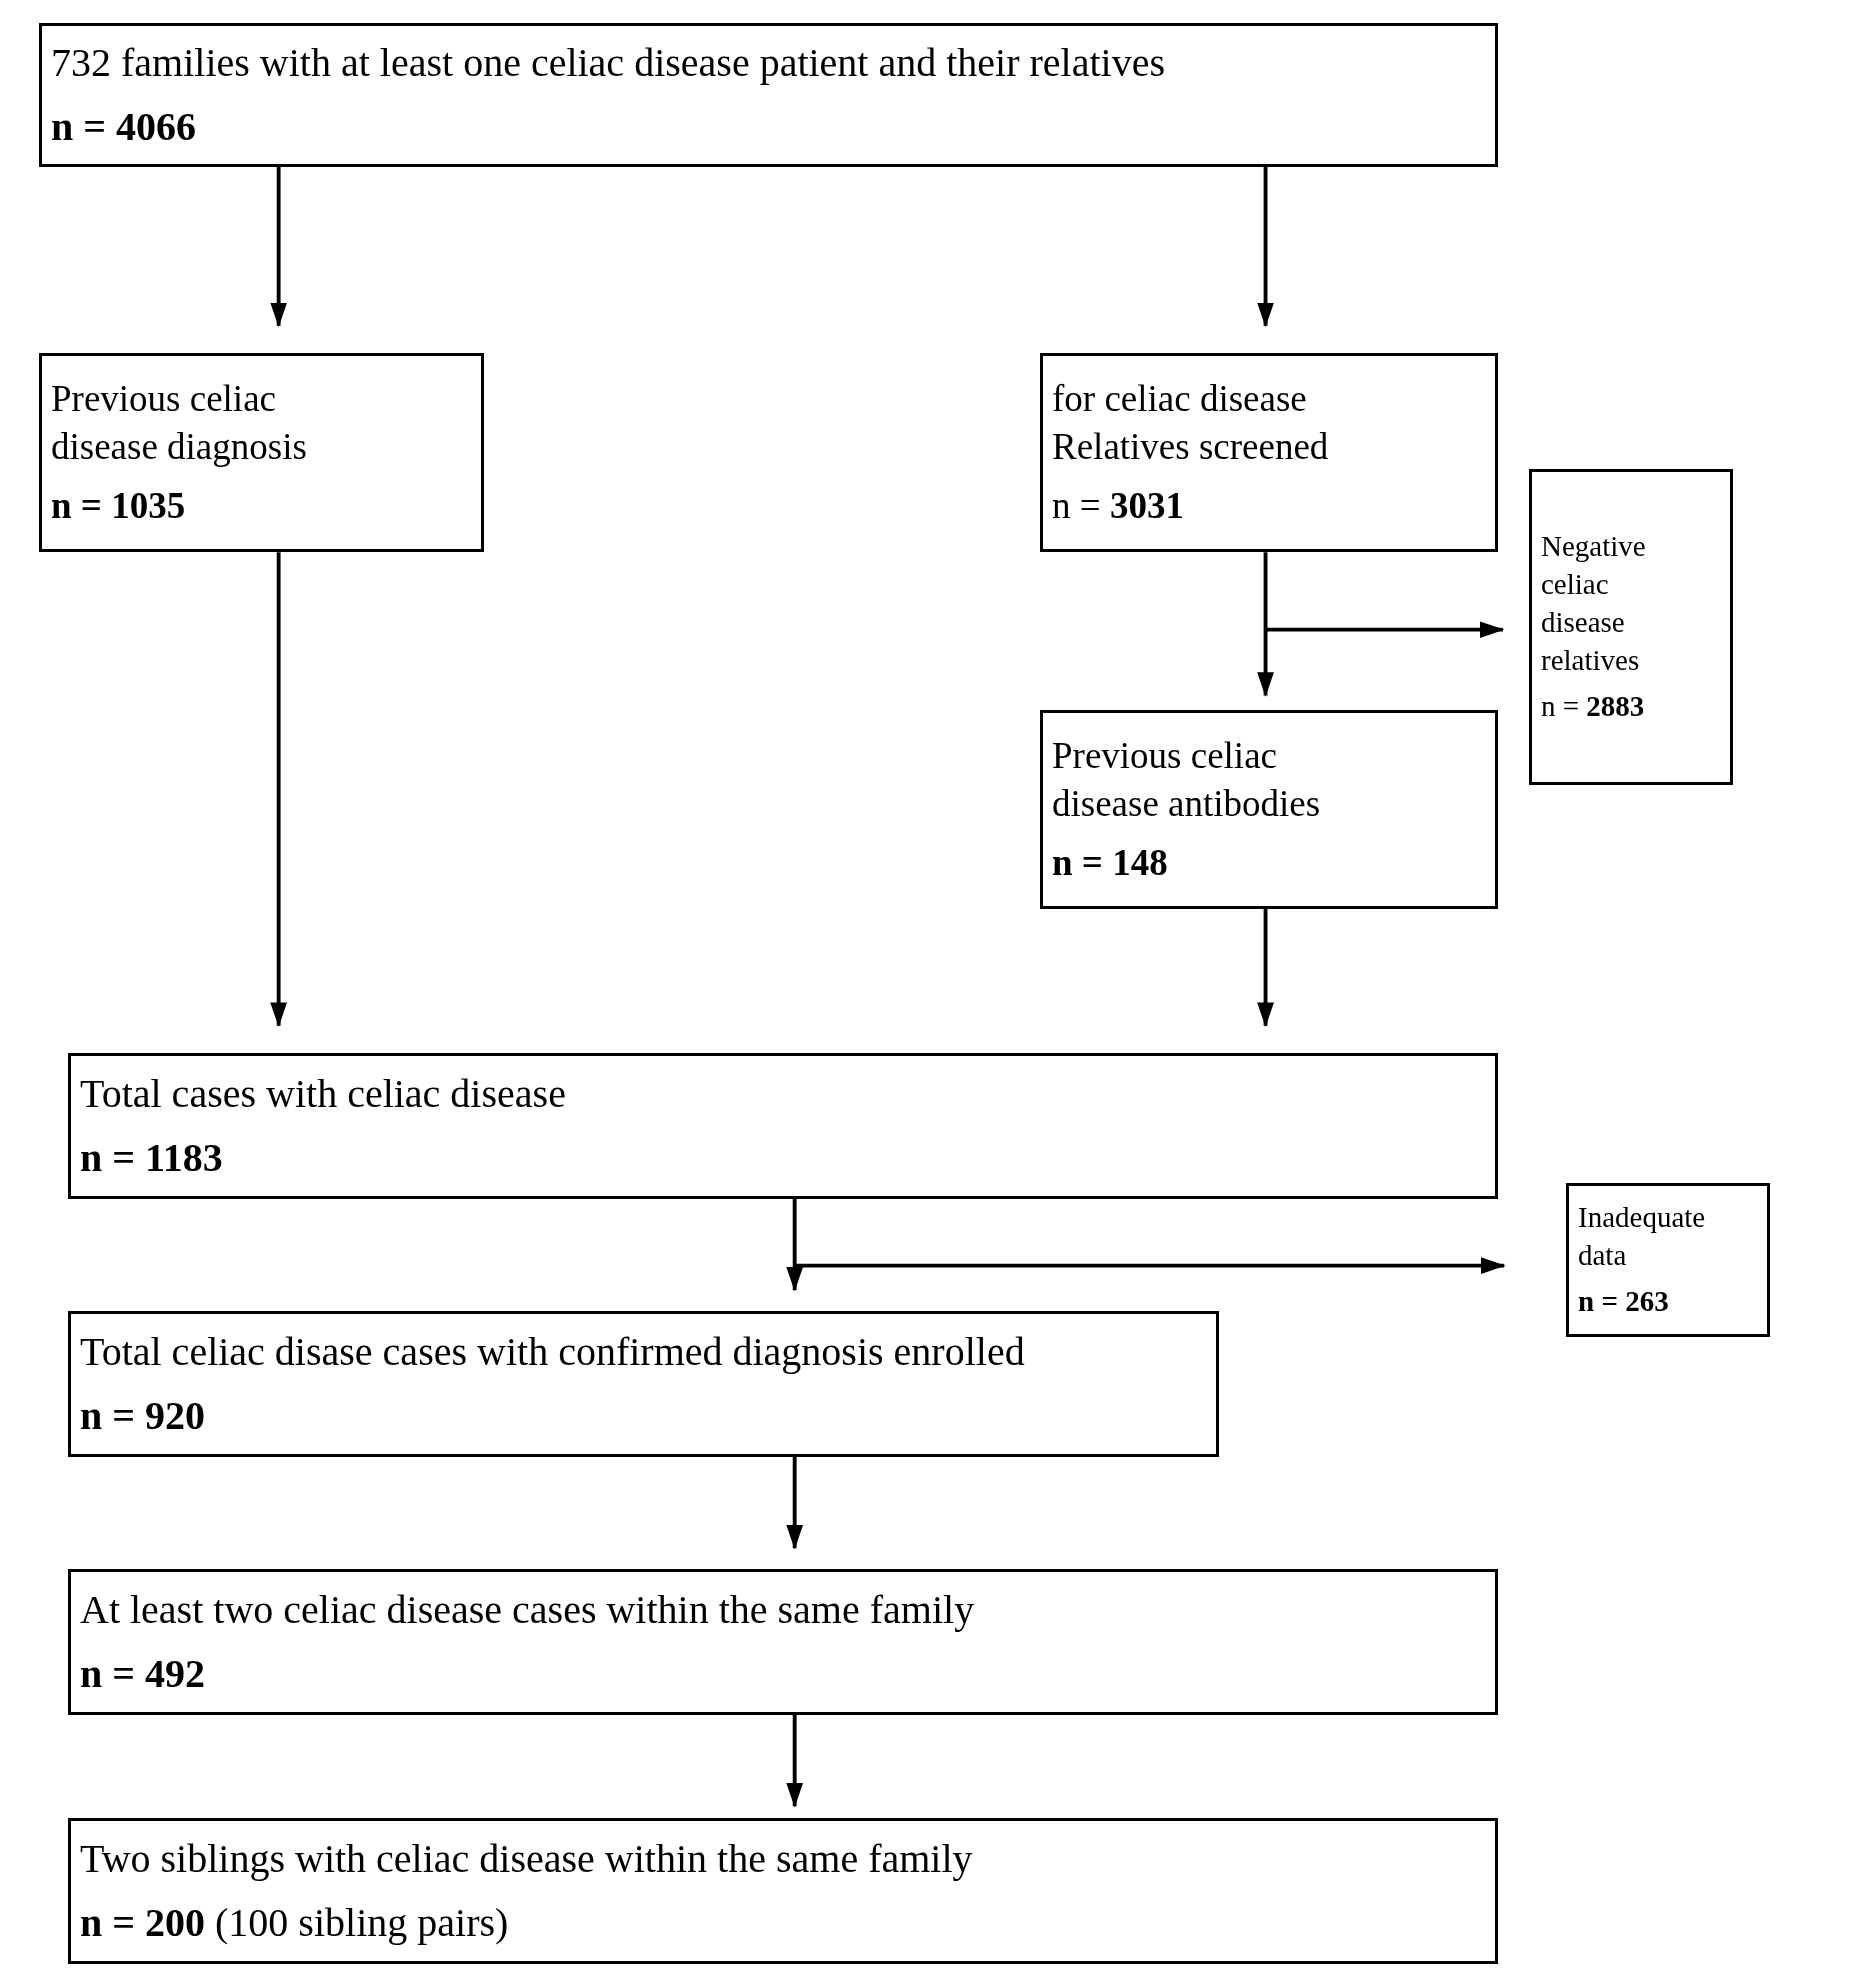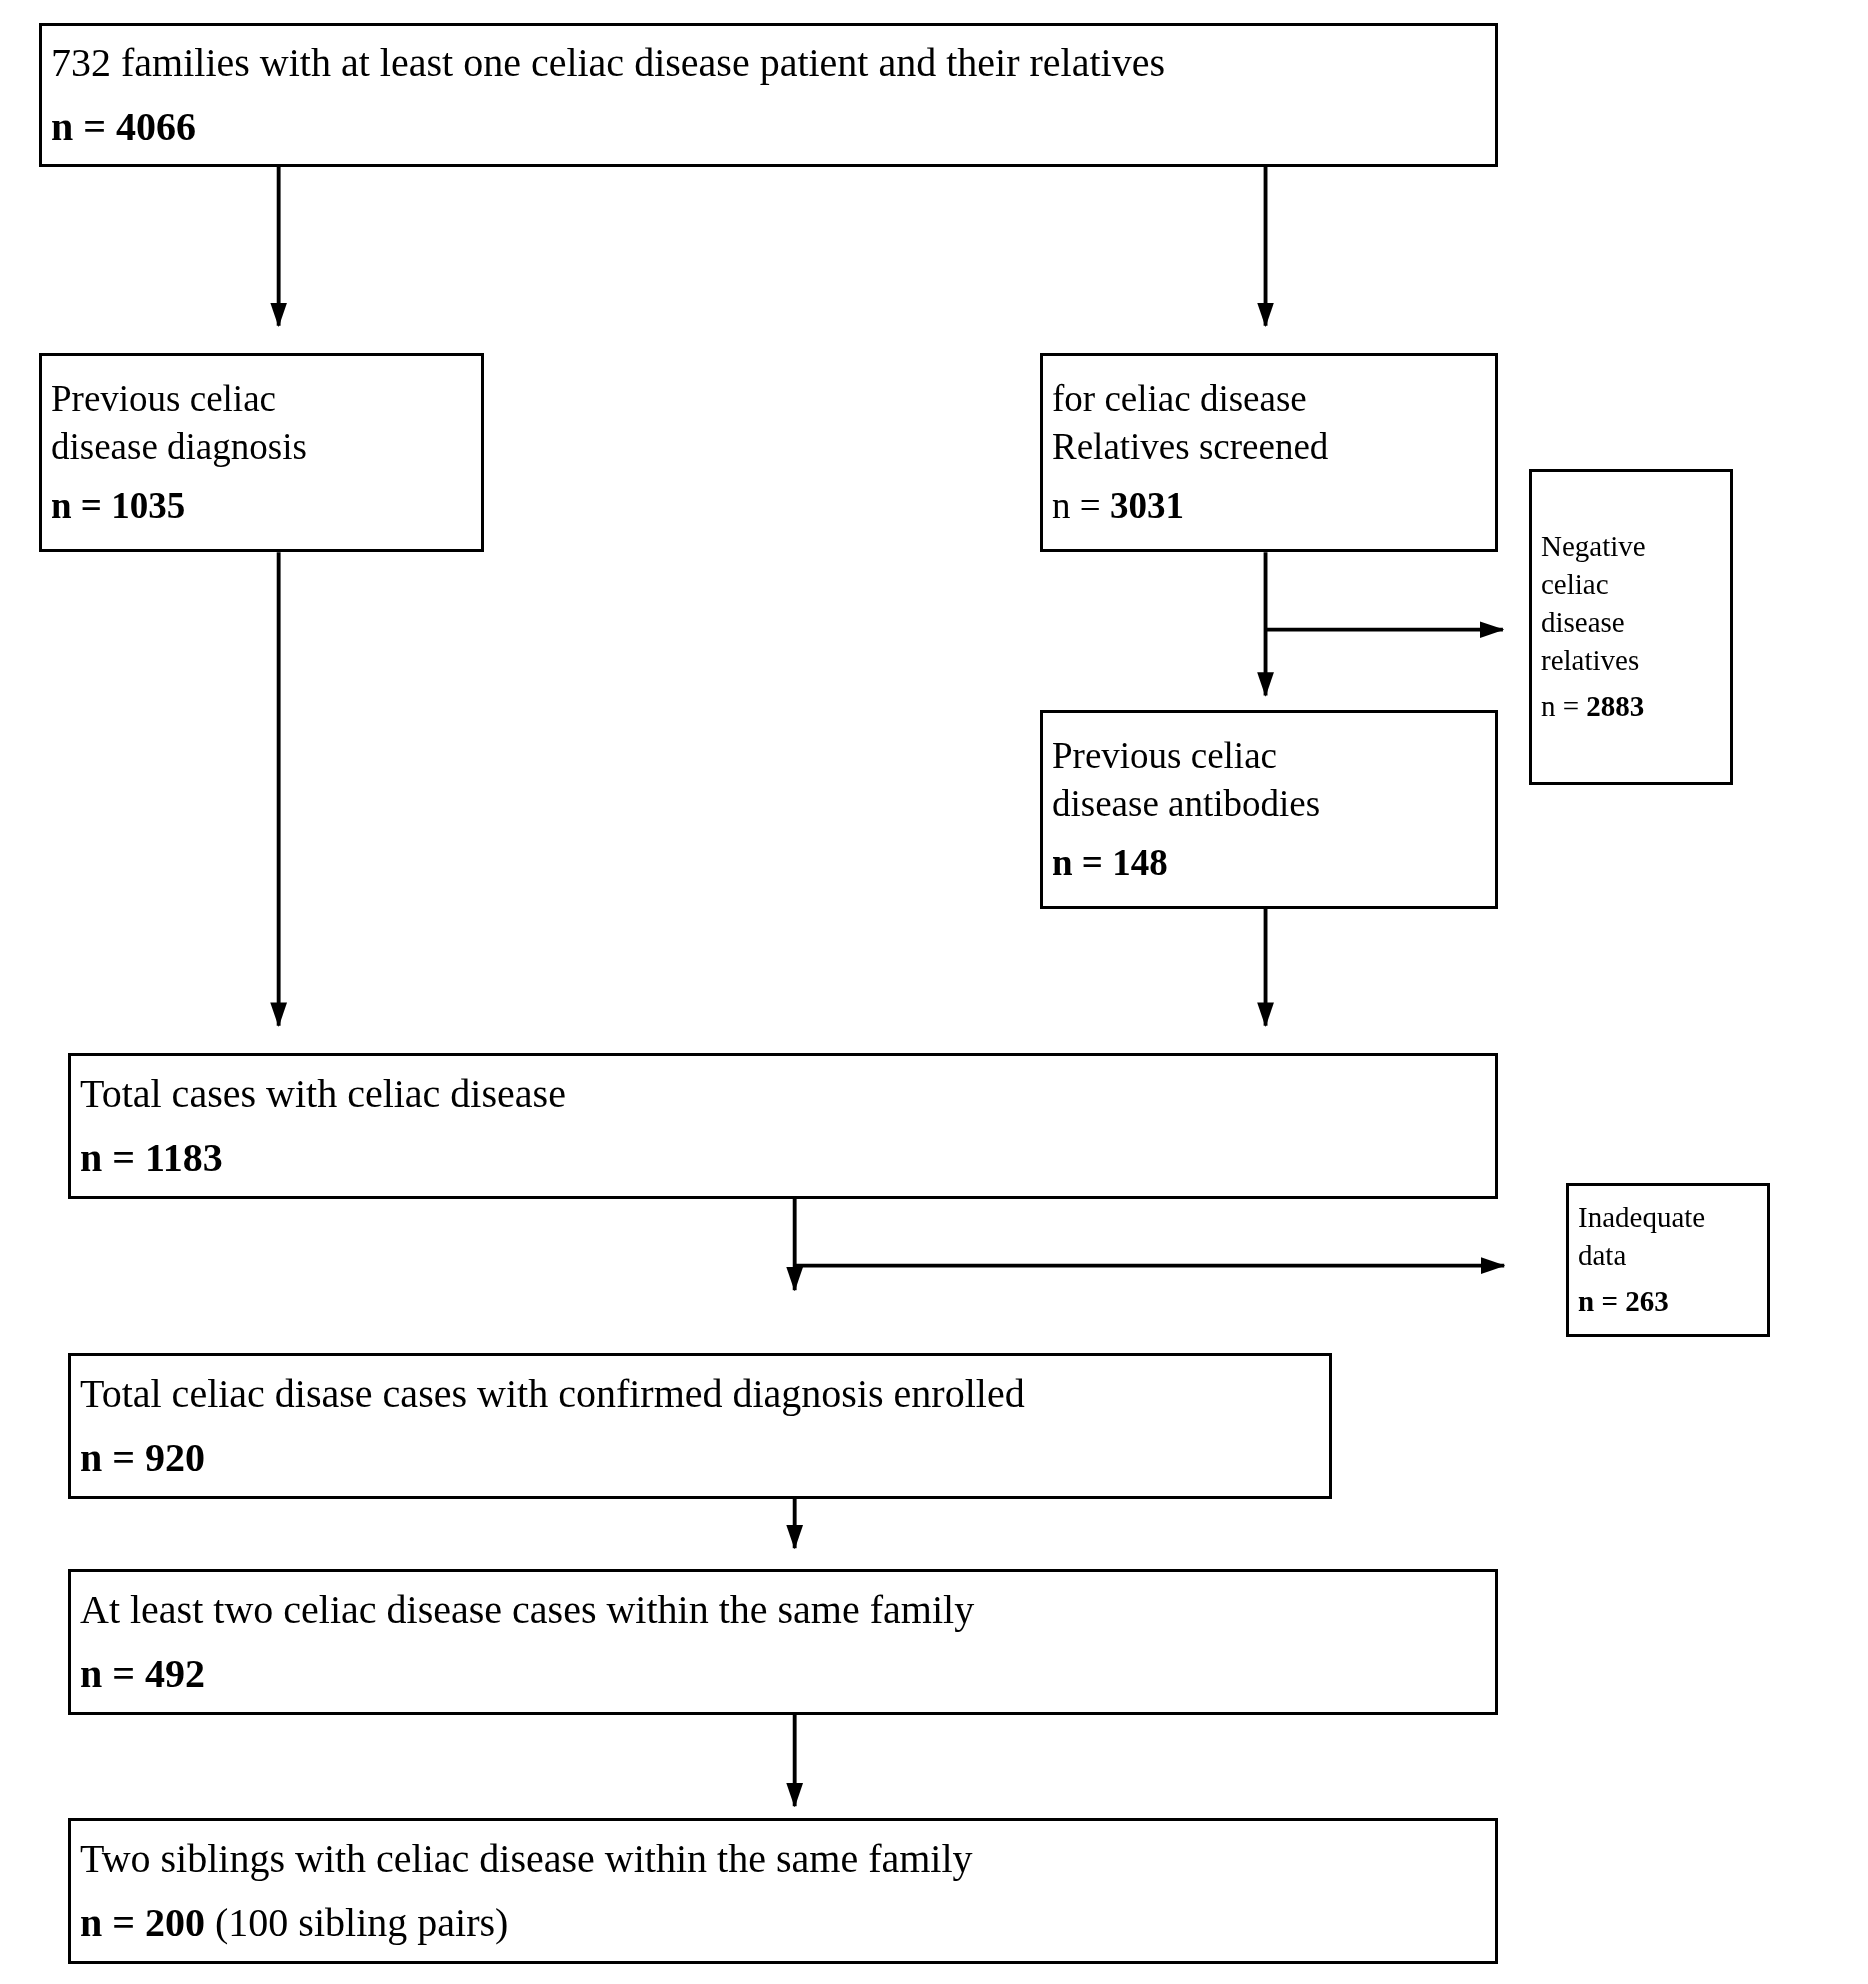--- a/index.html
+++ b/index.html
@@ -175,21 +175,21 @@
   </div>
 
   <div class="node f-sm" style="left:1529px; top:1183px; width:204px; height:154px;margin-left:37px;">
     <div class="lines">
       <span class="ln">Inadequate</span>
       <span class="ln">data</span>
       <span class="nline nlabel-bold">n = 263</span>
     </div>
   </div>
 
-  <div class="node f-xl" style="left:68px; top:1311px; width:1264px; height:146px;margin-top:42px;">
+  <div class="node f-xl" style="left:68px; top:1311px; width:1151px; height:146px;">
     <div class="lines">
       <span class="ln">Total celiac disase cases with confirmed diagnosis enrolled</span>
       <span class="nline nlabel-bold">n = 920</span>
     </div>
   </div>
 
   <div class="node f-xl" style="left:68px; top:1569px; width:1430px; height:146px;">
     <div class="lines">
       <span class="ln">At least two celiac disease cases within the same family</span>
       <span class="nline nlabel-bold">n = 492</span>

